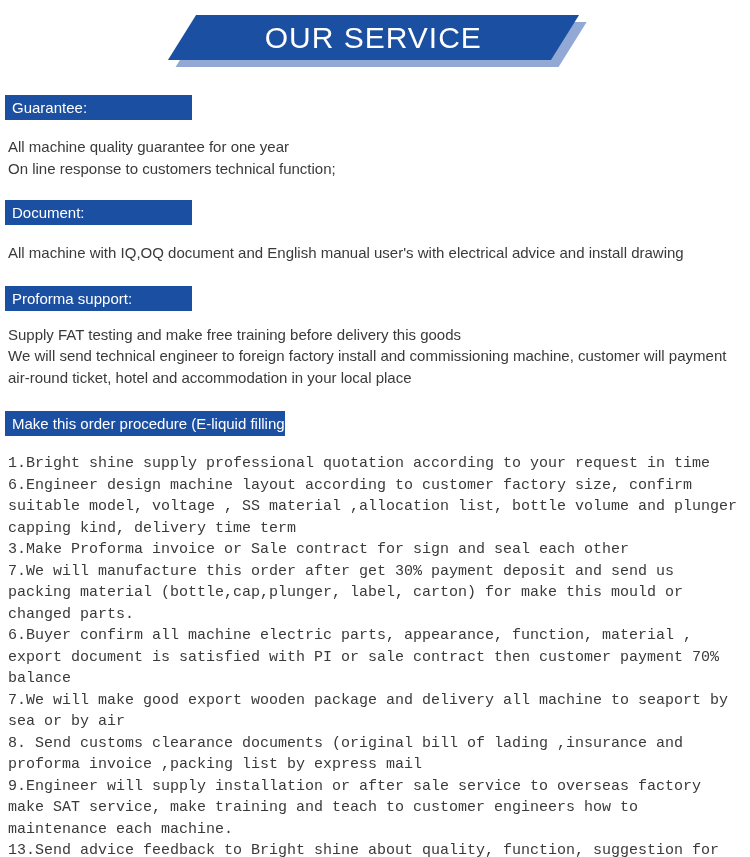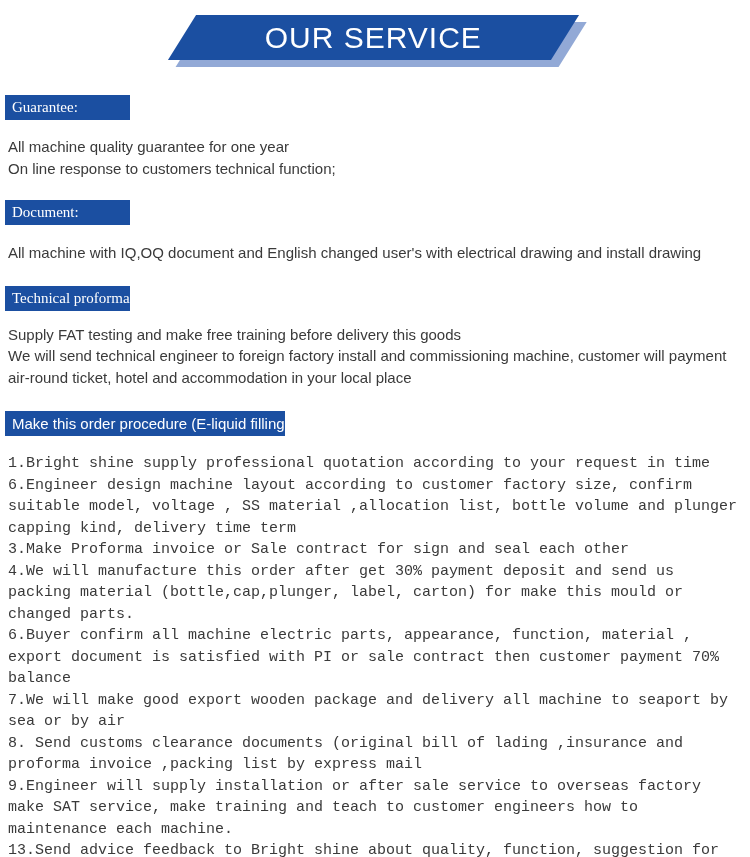--- a/index.html
+++ b/index.html
@@ -44,21 +44,21 @@
   .bar {
     background: var(--primary);
     color: #ffffff;
     font-size: 15px;
     height: 25px;
     line-height: 25px;
     padding-left: 7px;
     margin-left: 5px;
     white-space: nowrap;
   }
-  .bar-small { width: 125px; font-family: Liberation Serif, serif; }
+  .bar-small { width: 187px; }
   .bar-wide  { width: 280px; }
 
   
   .body-block {
     padding-left: 8px;
     padding-right: 8px;
   }
   .body-block p {
     margin: 0;
     font-size: 15px;
@@ -89,39 +89,39 @@
     <div class="bar bar-small">Guarantee:</div>
     <div class="body-block">
       <p>All machine quality guarantee for one year</p>
       <p>On line response to customers technical function;</p>
     </div>
   </div>
 
   <div class="section sec-document">
     <div class="bar bar-small">Document:</div>
     <div class="body-block">
-      <p>All machine with IQ,OQ document and English changed user's with electrical drawing and install drawing</p>
+      <p>All machine with IQ,OQ document and English manual user's with electrical advice and install drawing</p>
     </div>
   </div>
 
   <div class="section sec-tech">
-    <div class="bar bar-small">Technical proforma:</div>
+    <div class="bar bar-small">Proforma support:</div>
     <div class="body-block">
       <p>Supply FAT testing and make free training before delivery this goods</p>
       <p>We will send technical engineer to foreign factory install and commissioning machine, customer will payment air-round ticket, hotel and accommodation in your local place</p>
     </div>
   </div>
 
   <div class="section sec-order">
     <div class="bar bar-wide">Make this order procedure (E-liquid filling line)</div>
     <div class="body-block">
       <p>1.Bright shine supply professional quotation according to your request in time</p>
       <p>6.Engineer design machine layout according to customer factory size, confirm suitable model, voltage , SS material ,allocation list, bottle volume and plunger capping kind, delivery time term</p>
       <p>3.Make Proforma invoice or Sale contract for sign and seal each other</p>
-      <p>4.We will manufacture this order after get 30% payment deposit and send us packing material (bottle,cap,plunger, label, carton) for make this mould or changed parts.</p>
+      <p>7.We will manufacture this order after get 30% payment deposit and send us packing material (bottle,cap,plunger, label, carton) for make this mould or changed parts.</p>
       <p>6.Buyer confirm all machine electric parts, appearance, function, material , export document is satisfied with PI or sale contract then customer payment 70% balance</p>
       <p>7.We will make good export wooden package and delivery all machine to seaport by sea or by air</p>
       <p>8. Send customs clearance documents (original bill of lading ,insurance and proforma invoice ,packing list by express mail</p>
       <p>9.Engineer will supply installation or after sale service to overseas factory make SAT service, make training and teach to customer engineers how to maintenance each machine.</p>
       <p>13.Send advice feedback to Bright shine about quality, function, suggestion for New products update by customers' reference.</p>
     </div>
   </div>
 
 </div>
 

